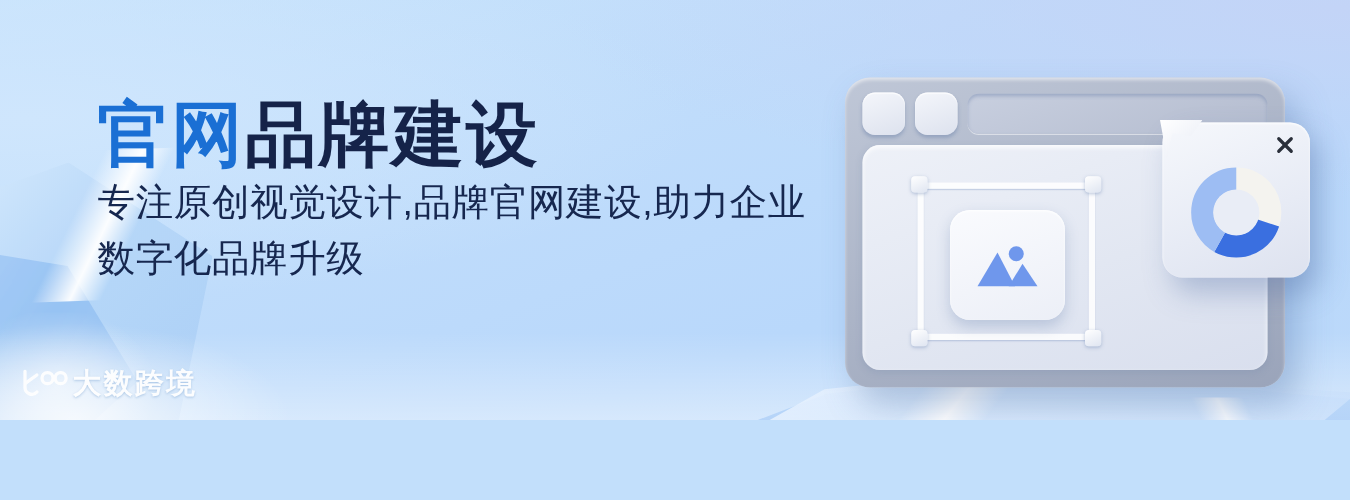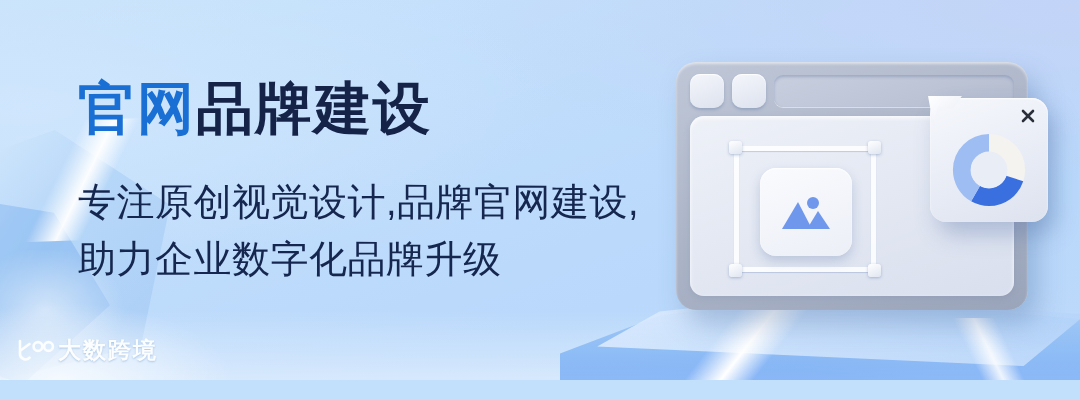--- a/index.html
+++ b/index.html
@@ -3,21 +3,21 @@
 <meta charset="utf-8">
 <style>
   * { margin:0; padding:0; box-sizing:border-box; }
   html,body { width:1080px; height:400px; overflow:hidden; }
   body {
     font-family:"Liberation Sans","DejaVu Sans",sans-serif;
     background:#c2dffb;
   }
 
   .banner{
-    position:relative; width:1080px; height:380px; overflow:hidden;
+    position:relative; width:1080px; height:336px; overflow:hidden;
     background:
       radial-gradient(120% 95% at 99% 2%, #c3d4f7 0%, rgba(195,212,247,0) 48%),
       radial-gradient(90% 80% at 2% 28%, #cfe6fd 0%, rgba(207,230,253,0) 55%),
       linear-gradient(160deg,#c9e4fc 0%,#bfdcfb 40%,#b9d8fb 68%,#bcd9fa 100%);
   }
 
   
   .deco{ position:absolute; pointer-events:none; }
 
   .crystal-a{
@@ -79,21 +79,21 @@
 
   
   .copy{ position:absolute; left:78px; top:78px; width:600px; }
   .headline{
     font-size:57px; font-weight:700; letter-spacing:2px; line-height:1.08;
     white-space:nowrap;
   }
   .headline .hl-accent{ color:#1a6fd4; }
   .headline .hl-dark{ color:#152349; }
   .subtitle{
-    margin-top:34px; font-size:38px; line-height:1.52; color:#16274f;
+    font-size:30px; line-height:1.52; color:#16274f;
     letter-spacing:.5px; max-width:590px; font-weight:400;
   }
 
   
   .watermark{
     position:absolute; left:14px; bottom:14px;
     display:flex; align-items:center; opacity:.92;
   }
   .wm-mark{ width:44px; height:28px; }
   .wm-text{

